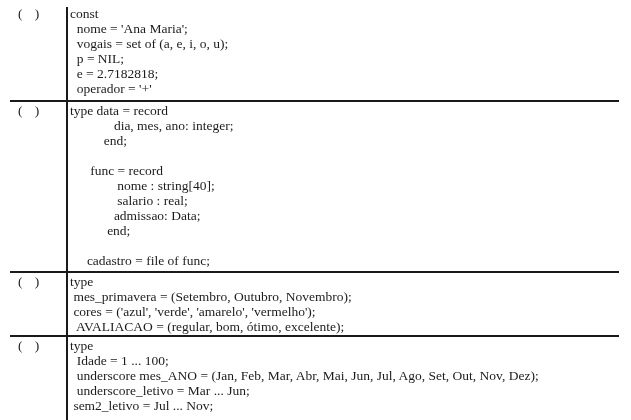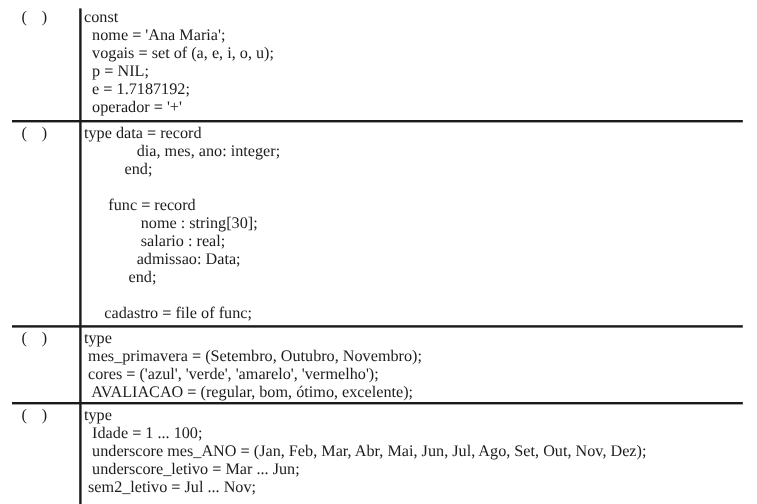--- a/index.html
+++ b/index.html
@@ -71,32 +71,32 @@
   <div class="hline hline-1"></div>
   <div class="hline hline-2"></div>
   <div class="hline hline-3"></div>
 
   <div class="row row-1">
     <span class="marker">( )</span>
     <div class="code">const
   nome = 'Ana Maria';
   vogais = set of (a, e, i, o, u);
   p = NIL;
-  e = 1.7187192;
+  e = 2.7182818;
   operador = '+'</div>
   </div>
 
   <div class="row row-2">
     <span class="marker">( )</span>
     <div class="code">type data = record
              dia, mes, ano: integer;
           end;
 
       func = record
-              nome : string[30];
+              nome : string[40];
               salario : real;
              admissao: Data;
            end;
 
      cadastro = file of func;</div>
   </div>
 
   <div class="row row-3">
     <span class="marker">( )</span>
     <div class="code">type

